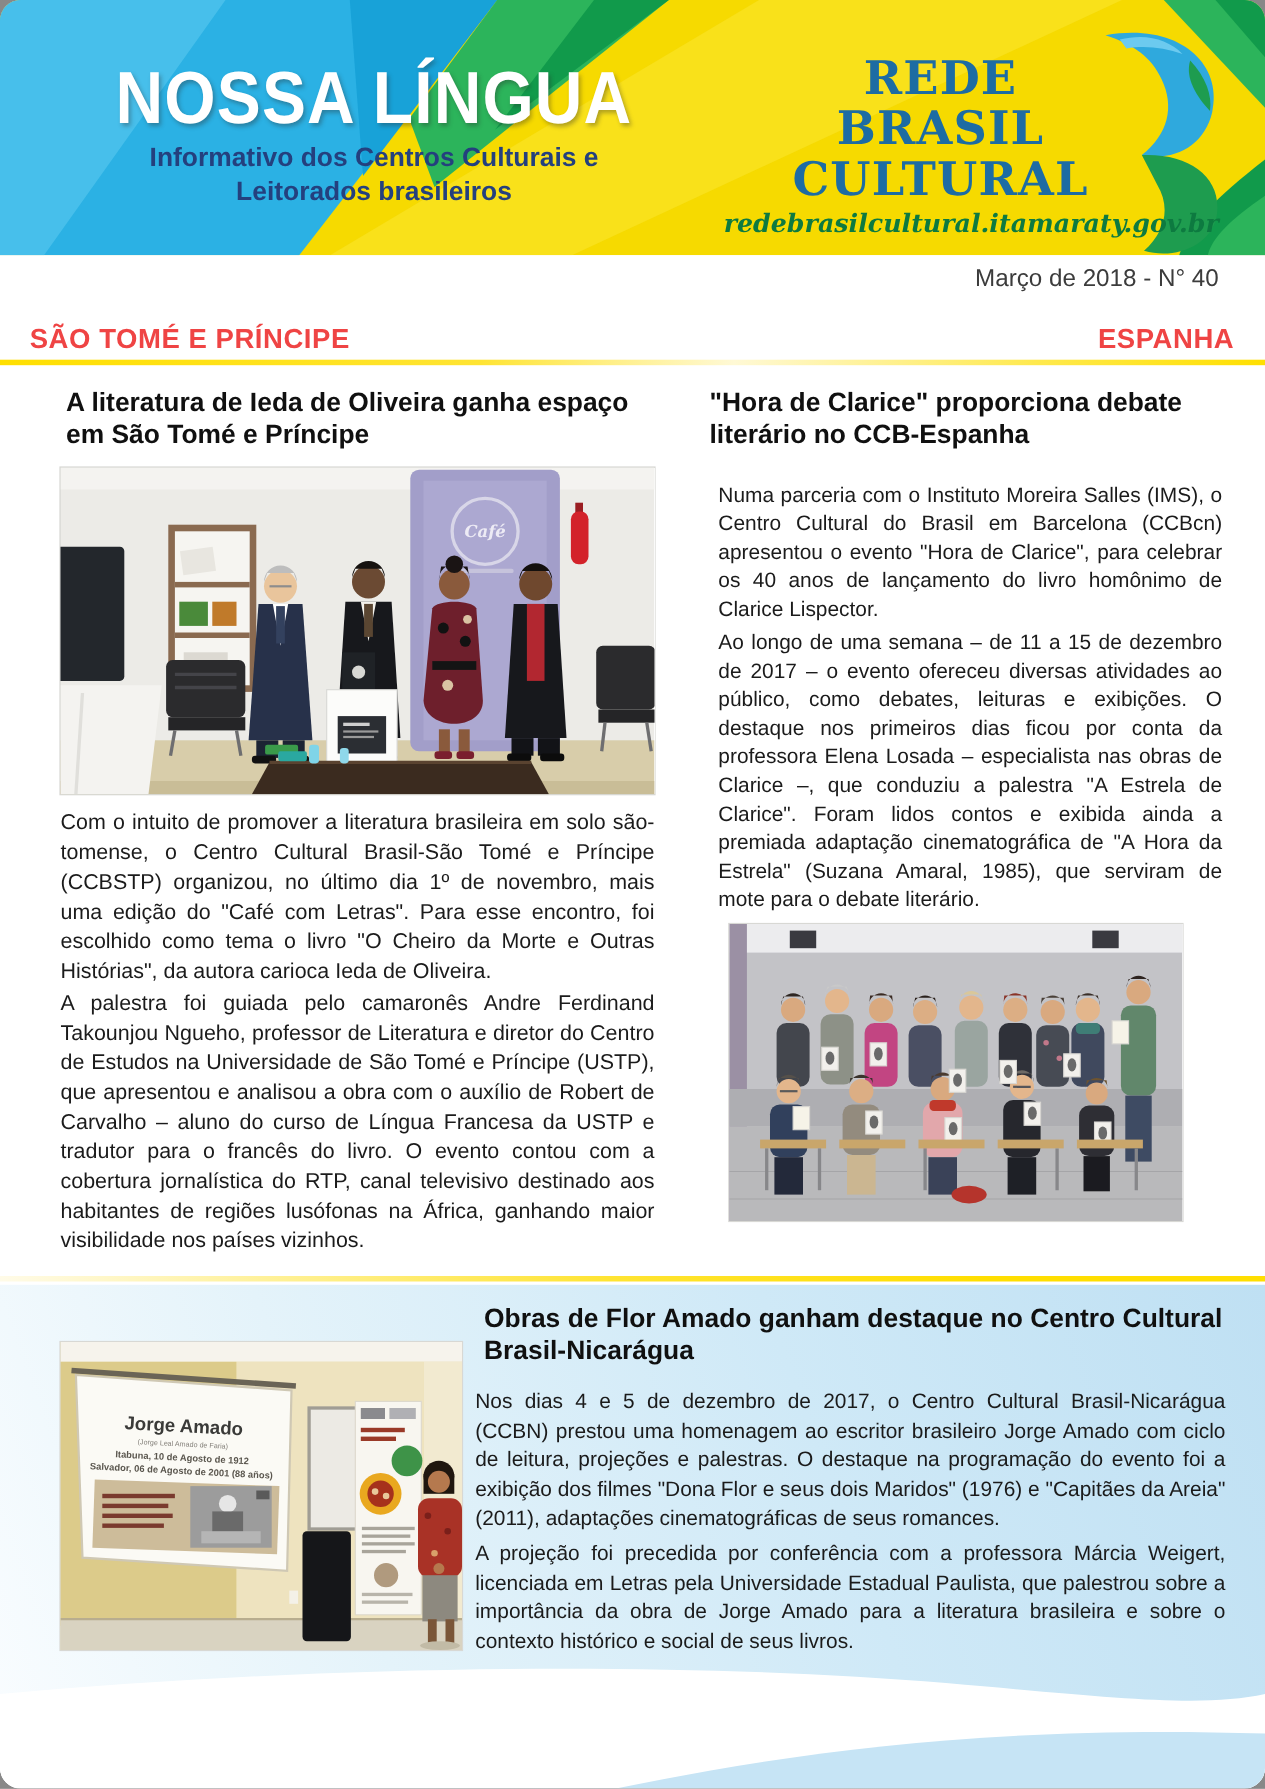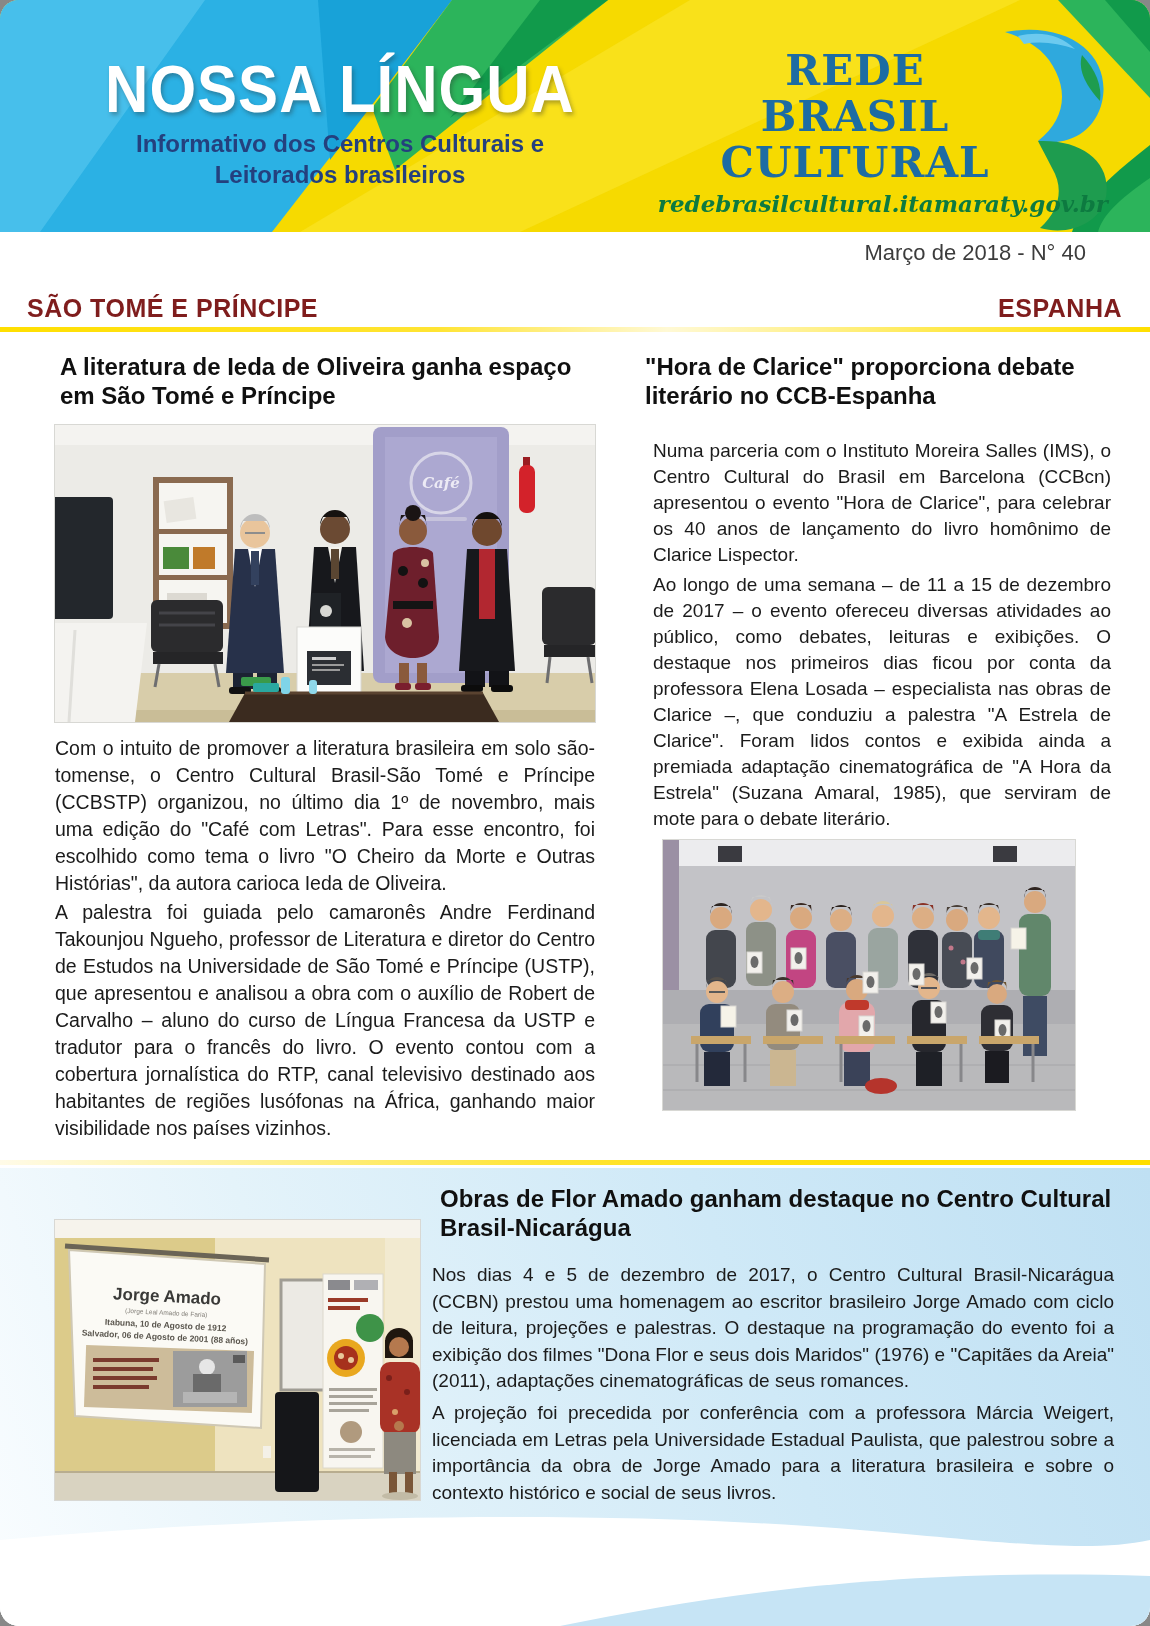--- a/index.html
+++ b/index.html
@@ -13,23 +13,23 @@
       text-shadow:2px 3px 4px rgba(40,40,40,.35);}
   .masthead-sub{left:75px;top:128px;width:530px;text-align:center;font-size:24px;font-weight:700;
       color:#24407E;line-height:31px;}
   .brand{left:710px;top:48px;width:290px;text-align:center;
       font-family:"DejaVu Serif","Liberation Serif",serif;font-weight:700;font-size:42px;
       line-height:46px;color:#1D6CA3;letter-spacing:1px;}
   .website{left:620px;top:190px;width:488px;text-align:right;
       font-family:"DejaVu Serif","Liberation Serif",serif;font-style:italic;font-weight:700;
       font-size:23px;color:#0D7A40;}
 
-  .issue-date{top:240px;right:64px;font-size:22px;color:#3C3C3C;}
-
-  .section-label{font-size:25px;font-weight:700;color:#7f1d1d;letter-spacing:.5px;}
+  .issue-date{top:240px;right:42px;font-size:22px;color:#3C3C3C;}
+
+  .section-label{font-size:25px;font-weight:700;color:#ef4444;letter-spacing:.5px;}
   #label-st{left:27px;top:294px;}
   #label-es{top:294px;right:28px;}
   #label-ni{top:1126px;right:50px;margin-top:44px;}
 
   .rule{left:0;width:1150px;height:5px;}
   #rule-top{top:327px;background:linear-gradient(90deg,#FFDF00 0%,#FFE433 38%,#FFF9D5 58%,#FFE94D 82%,#FFDF00 100%);}
   #rule-ni{top:1160px;background:linear-gradient(90deg,#FFFBE8 0%,#FFE433 48%,#FFDE00 78%,#FFDE00 100%);}
 
   .article-title{font-weight:700;color:#101010;text-align:left;font-size:24px;line-height:29px;}
   #title-st{left:60px;top:352px;width:530px;}

